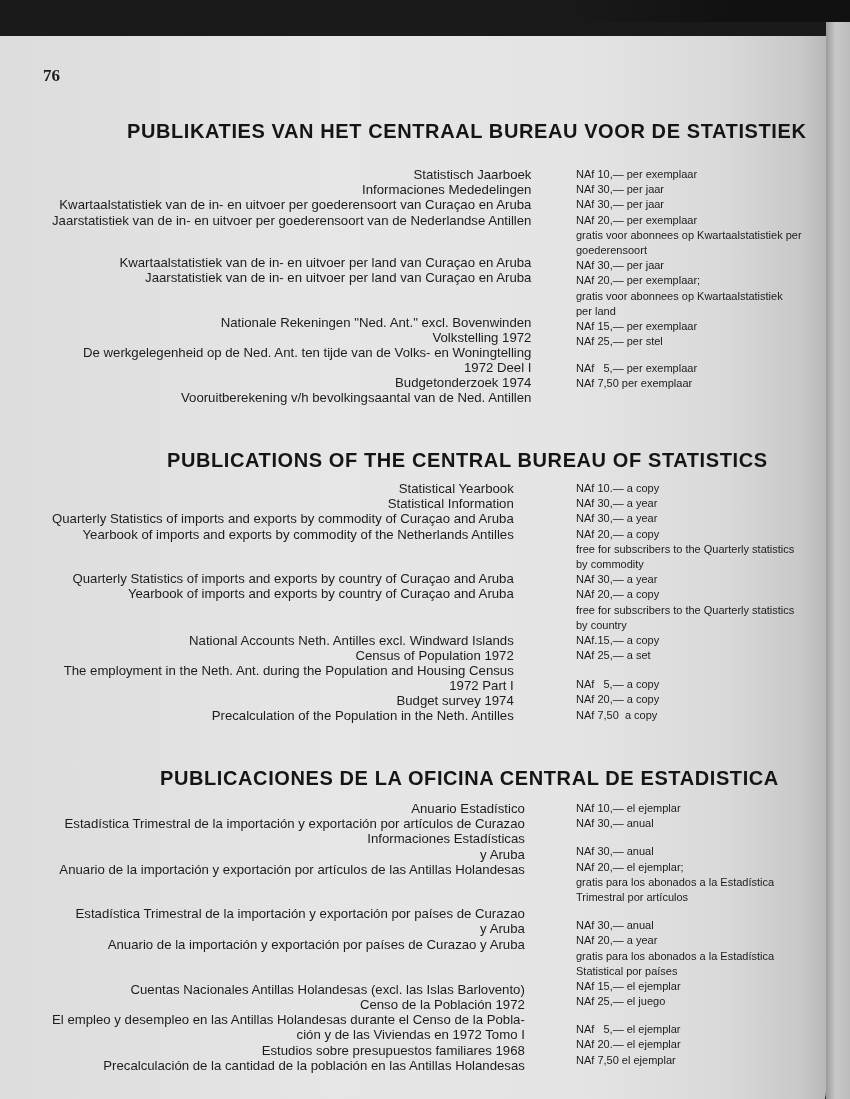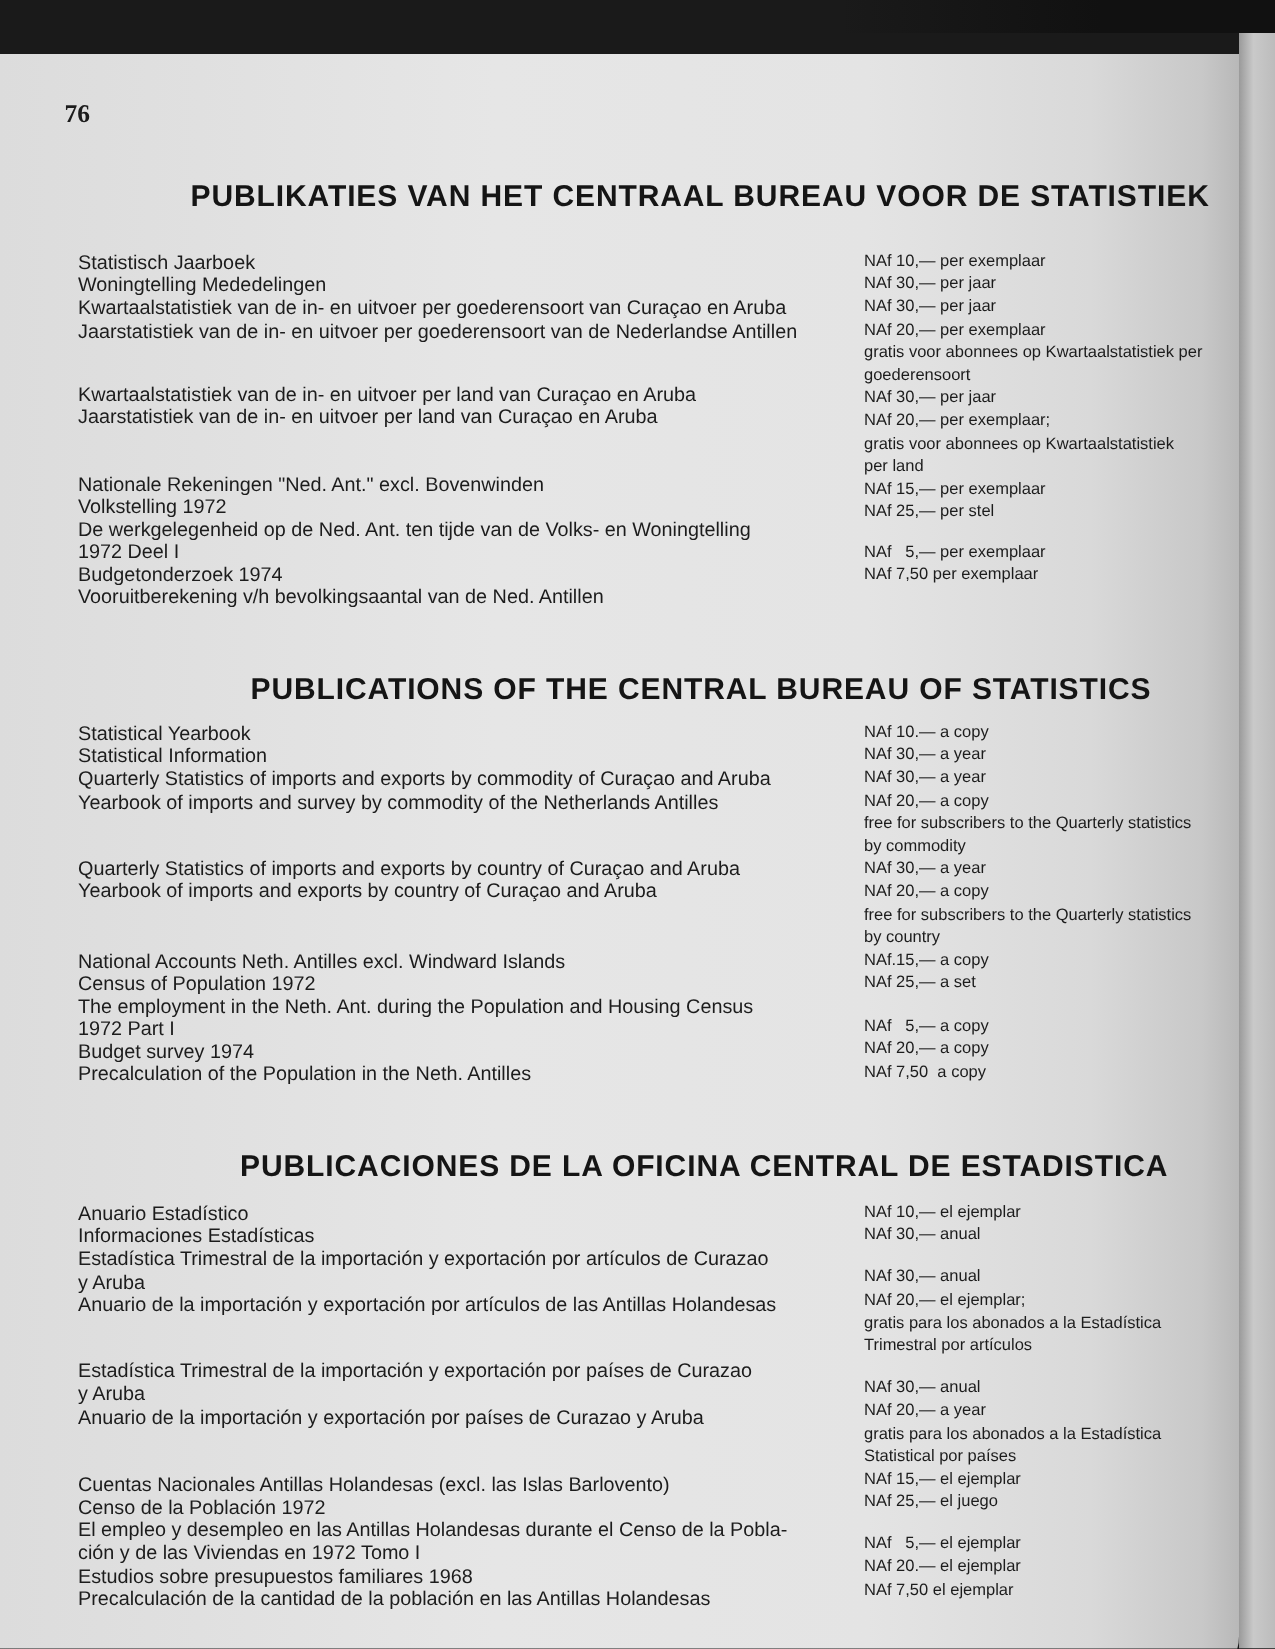--- a/index.html
+++ b/index.html
@@ -29,38 +29,39 @@
     position: absolute; left: 43px; top: 30px;
     font-family: "Liberation Serif", serif; font-weight: bold; font-size: 17px;
   }
   .heading {
     position: absolute; font-weight: bold; font-size: 20px; letter-spacing: 0.6px;
     white-space: nowrap; color: #151515;
   }
   .list {
     position: absolute; left: 52px; font-size: 13.2px; line-height: 15.2px;
     white-space: nowrap;
+    text-align: right;
   }
   .prices {
     position: absolute; left: 576px; font-size: 11px; line-height: 15.2px;
     white-space: nowrap;
   }
   .row { height: 15.2px; }
   .gap { height: 15.2px; }
 </style>
 </head>
 <body>
 
 <div class="page">
   <div class="page-number">76</div>
 
   <div class="heading" style="left:127px; top:84px;">PUBLIKATIES VAN HET CENTRAAL BUREAU VOOR DE STATISTIEK</div>
   <div class="list" style="top:131px;">
     <div class="row">Statistisch Jaarboek</div>
-    <div class="row">Woningtelling Mededelingen</div>
+    <div class="row">Informaciones Mededelingen</div>
     <div class="row">Kwartaalstatistiek van de in- en uitvoer per goederensoort van Curaçao en Aruba</div>
     <div class="row">Jaarstatistiek van de in- en uitvoer per goederensoort van de Nederlandse Antillen</div>
     <div class="gap"></div>
     <div class="row" style="height:12px"></div>
     <div class="row">Kwartaalstatistiek van de in- en uitvoer per land van Curaçao en Aruba</div>
     <div class="row">Jaarstatistiek van de in- en uitvoer per land van Curaçao en Aruba</div>
     <div class="gap"></div>
     <div class="row" style="height:14px"></div>
     <div class="row">Nationale Rekeningen "Ned. Ant." excl. Bovenwinden</div>
     <div class="row">Volkstelling 1972</div>
@@ -85,21 +86,21 @@
     <div class="row" style="height:12px"></div>
     <div class="row" style="white-space:pre">NAf   5,— per exemplaar</div>
     <div class="row">NAf 7,50 per exemplaar</div>
   </div>
 
   <div class="heading" style="left:167px; top:413px;">PUBLICATIONS OF THE CENTRAL BUREAU OF STATISTICS</div>
   <div class="list" style="top:445px;">
     <div class="row">Statistical Yearbook</div>
     <div class="row">Statistical Information</div>
     <div class="row">Quarterly Statistics of imports and exports by commodity of Curaçao and Aruba</div>
-    <div class="row">Yearbook of imports and survey by commodity of the Netherlands Antilles</div>
+    <div class="row">Yearbook of imports and exports by commodity of the Netherlands Antilles</div>
     <div class="gap"></div>
     <div class="row" style="height:14px"></div>
     <div class="row">Quarterly Statistics of imports and exports by country of Curaçao and Aruba</div>
     <div class="row">Yearbook of imports and exports by country of Curaçao and Aruba</div>
     <div class="gap"></div>
     <div class="row" style="height:16px"></div>
     <div class="row">National Accounts Neth. Antilles excl. Windward Islands</div>
     <div class="row">Census of Population 1972</div>
     <div class="row">The employment in the Neth. Ant. during the Population and Housing Census</div>
     <div class="row">1972 Part I</div>
@@ -121,22 +122,22 @@
     <div class="row">NAf 25,— a set</div>
     <div class="row" style="height:14px"></div>
     <div class="row" style="white-space:pre">NAf   5,— a copy</div>
     <div class="row">NAf 20,— a copy</div>
     <div class="row" style="white-space:pre">NAf 7,50  a copy</div>
   </div>
 
   <div class="heading" style="left:160px; top:731px;">PUBLICACIONES DE LA OFICINA CENTRAL DE ESTADISTICA</div>
   <div class="list" style="top:765px;">
     <div class="row">Anuario Estadístico</div>
+    <div class="row">Estadística Trimestral de la importación y exportación por artículos de Curazao</div>
     <div class="row">Informaciones Estadísticas</div>
-    <div class="row">Estadística Trimestral de la importación y exportación por artículos de Curazao</div>
     <div class="row">y Aruba</div>
     <div class="row">Anuario de la importación y exportación por artículos de las Antillas Holandesas</div>
     <div class="gap"></div>
     <div class="row" style="height:14px"></div>
     <div class="row">Estadística Trimestral de la importación y exportación por países de Curazao</div>
     <div class="row">y Aruba</div>
     <div class="row">Anuario de la importación y exportación por países de Curazao y Aruba</div>
     <div class="gap"></div>
     <div class="row" style="height:15px"></div>
     <div class="row">Cuentas Nacionales Antillas Holandesas (excl. las Islas Barlovento)</div>

